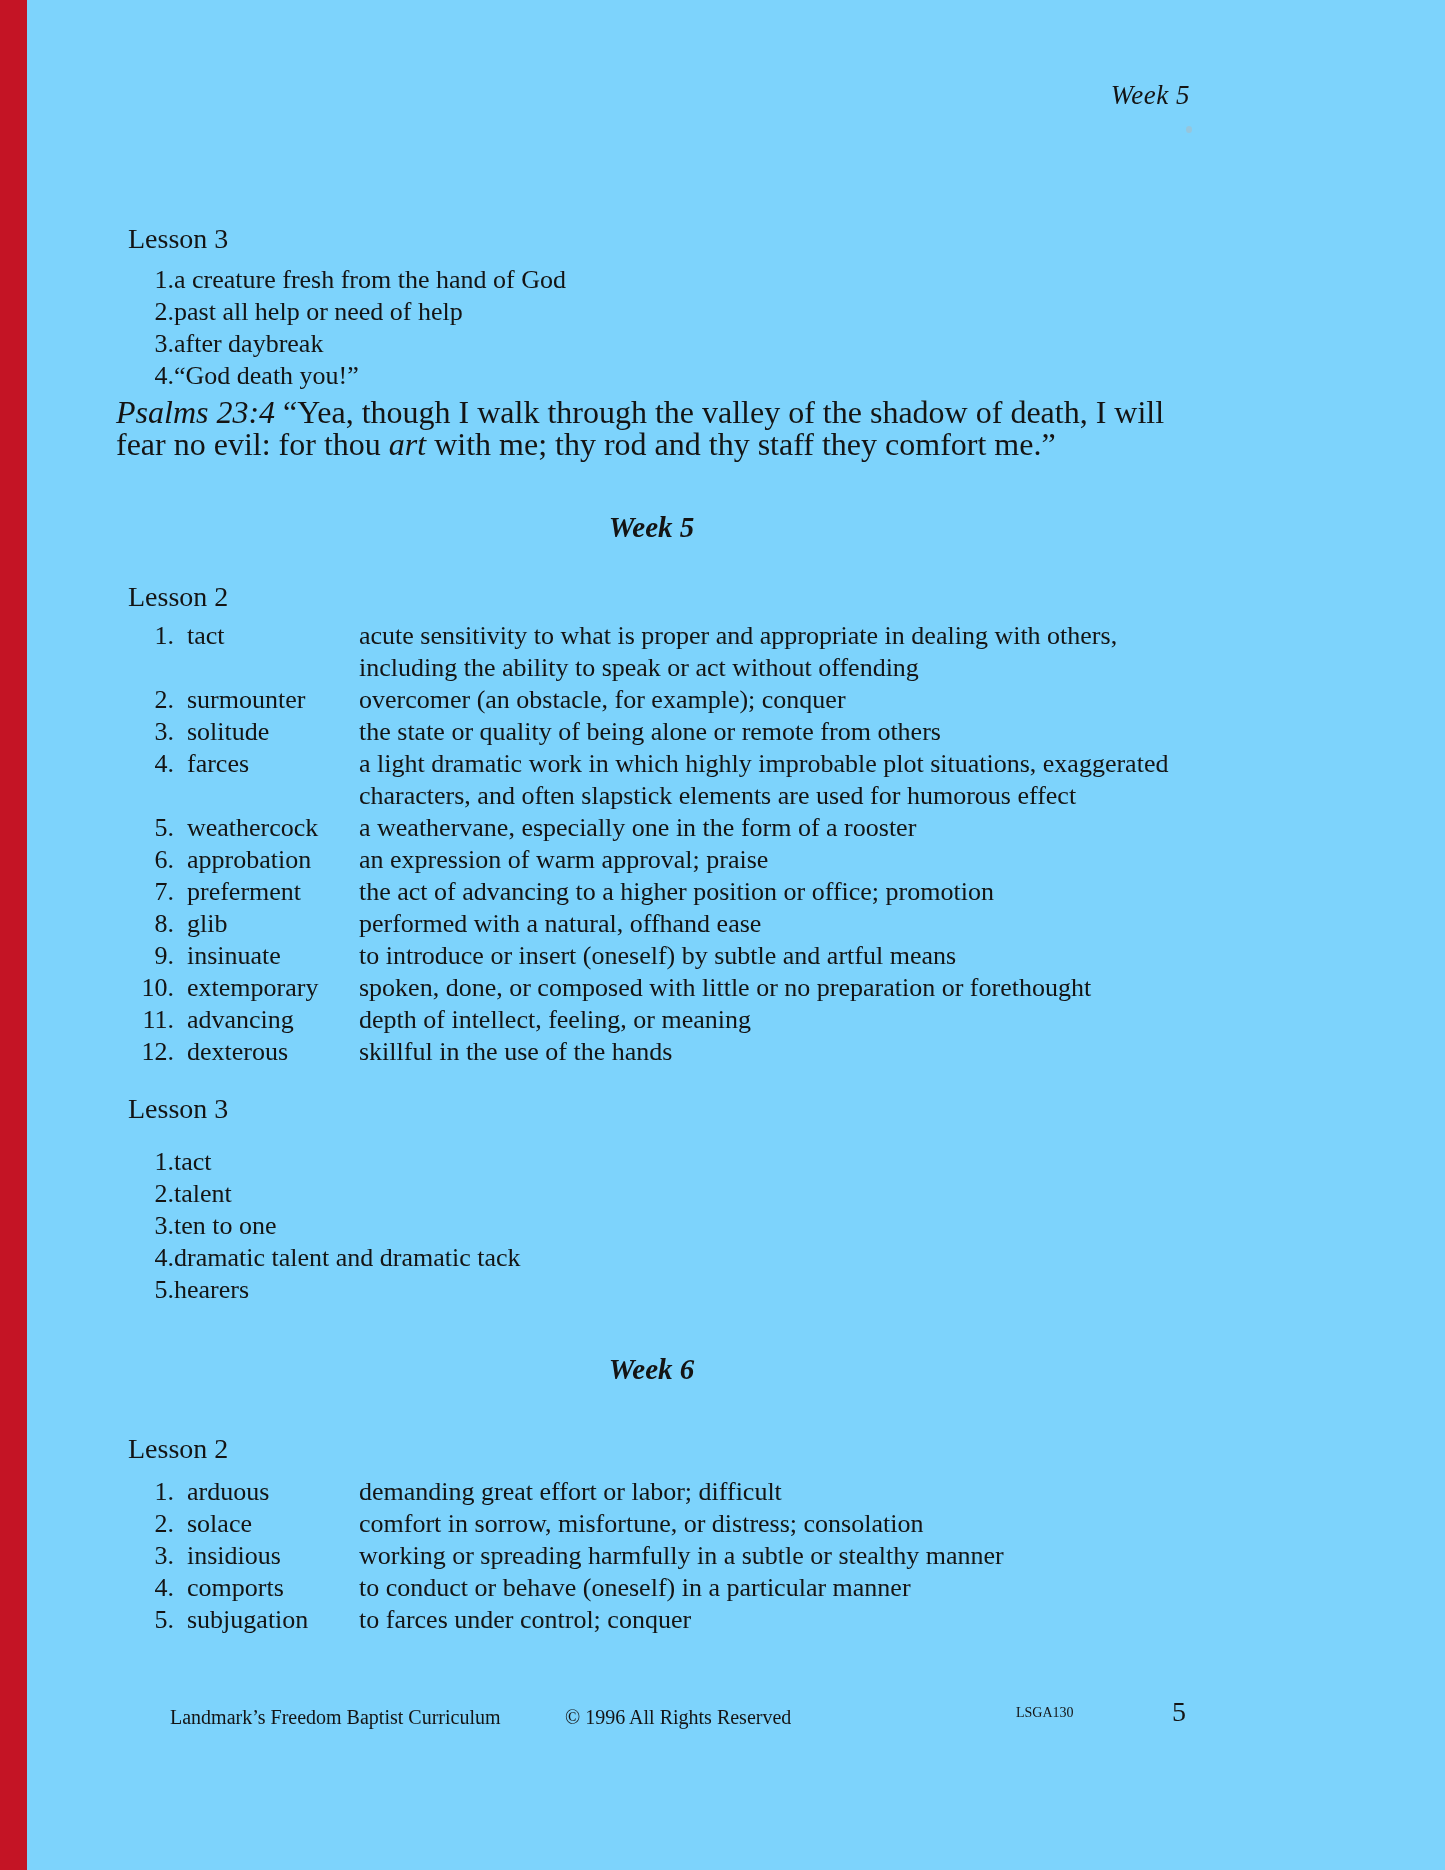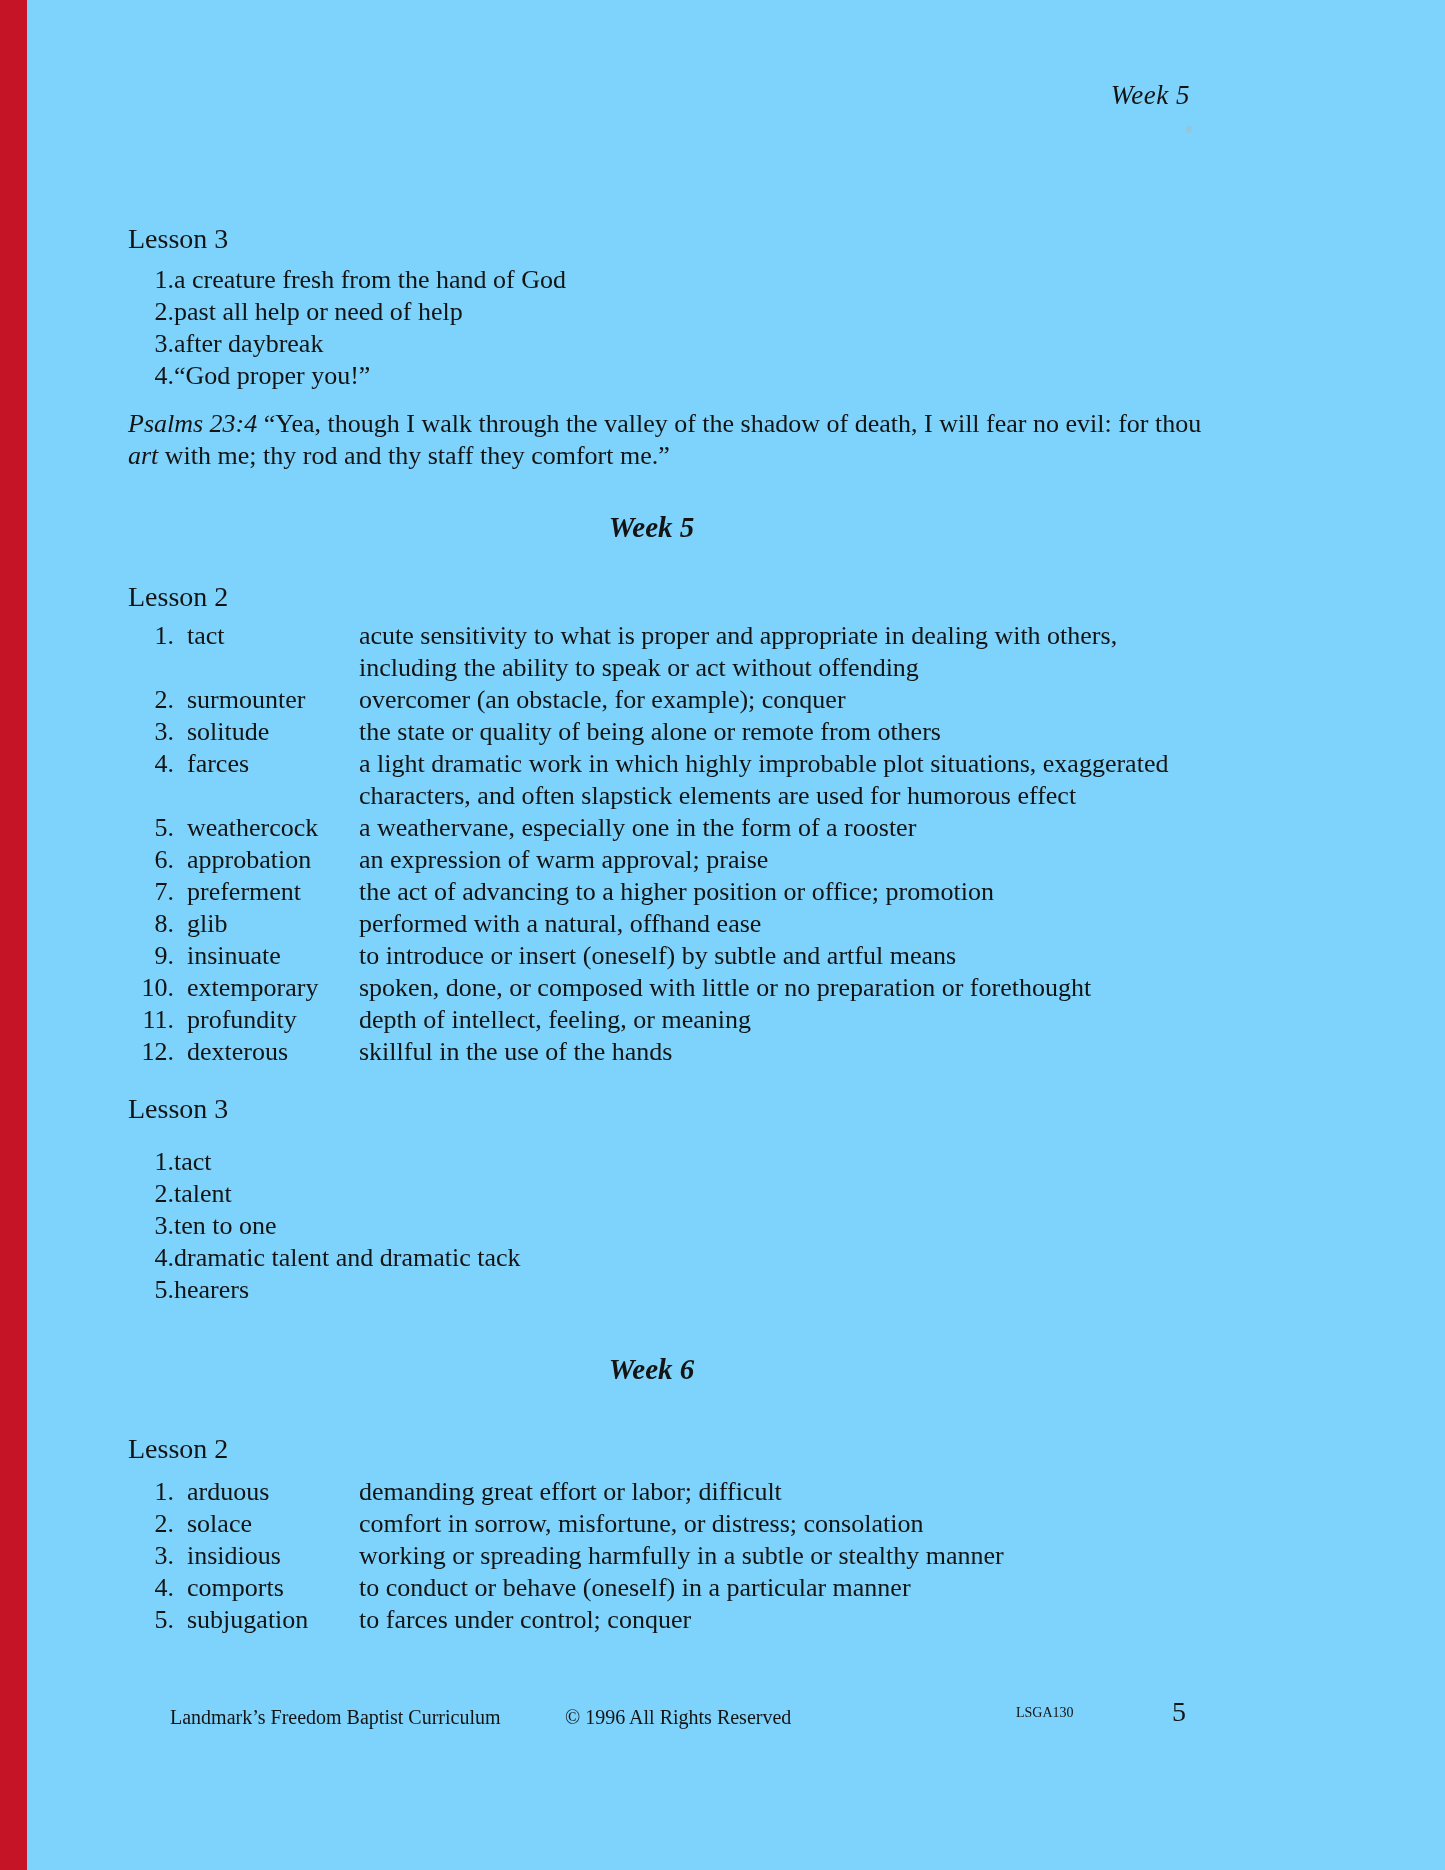--- a/index.html
+++ b/index.html
@@ -33,22 +33,22 @@
   ol.plain { list-style:none; margin:0; padding:0; }
   .row { display:flex; line-height:32px; font-size:26px; }
   .num {
     flex:0 0 46px; margin-left:128px; text-align:right;
     white-space:pre;
   }
   .answer-text { margin-left:0; }
   .term { flex:0 0 172px; margin-left:13px; }
   .definition { width:830px; }
   .scripture {
-    margin:16px; padding:0 0 0 112px; width:1078px;
-    font-size:26px; line-height:32px;
+    margin:4px; padding:0 0 0 112px; width:1078px;
+    font-size:32px; line-height:32px;
   }
   .scripture .ref, .scripture .emph { font-style:italic; }
   .footer { position:absolute; top:1702px; left:0; width:1445px; font-size:20px; }
   .footer .publisher { position:absolute; left:122px; top:4px;margin-left:48px; }
   .footer .copyright { position:absolute; left:565px; top:4px;text-align:center; }
   .footer .code      { position:absolute; left:1016px; top:3px; font-size:14px; }
   .footer .pagenum   { position:absolute; left:1172px; top:-6px; font-size:28px; }
   .artifact { position:absolute; background:#b5b5b5; opacity:.45; border-radius:50%; }
 </style>
 </head>
@@ -75,21 +75,21 @@
           <span class="answer-text">past all help or need of help</span>
         </li>
 
         <li class="row">
           <span class="num">3.</span>
           <span class="answer-text">after daybreak</span>
         </li>
 
         <li class="row">
           <span class="num">4.</span>
-          <span class="answer-text">“God proper you!”</span>
+          <span class="answer-text">“God death you!”</span>
         </li>
       </ol>
     <p class="scripture">
       <span class="ref">Psalms 23:4</span><span> “Yea, though I walk through the valley of the shadow of death, I will fear no evil: for thou </span><span class="emph">art</span><span> with me; thy rod and thy staff they comfort me.”</span>
     </p>
   </div>
 
   <h1 class="week-heading" style="top:510px;">Week 5</h1>
 
   <div class="block" style="top:580px;">
@@ -151,21 +151,21 @@
         </li>
 
         <li class="row">
           <span class="num">10.</span>
           <span class="term">extemporary</span>
           <span class="definition">spoken, done, or composed with little or no preparation or forethought</span>
         </li>
 
         <li class="row">
           <span class="num">11.</span>
-          <span class="term">profundity</span>
+          <span class="term">advancing</span>
           <span class="definition">depth of intellect, feeling, or meaning</span>
         </li>
 
         <li class="row">
           <span class="num">12.</span>
           <span class="term">dexterous</span>
           <span class="definition">skillful in the use of the hands</span>
         </li>
       </ol>
   </div>

